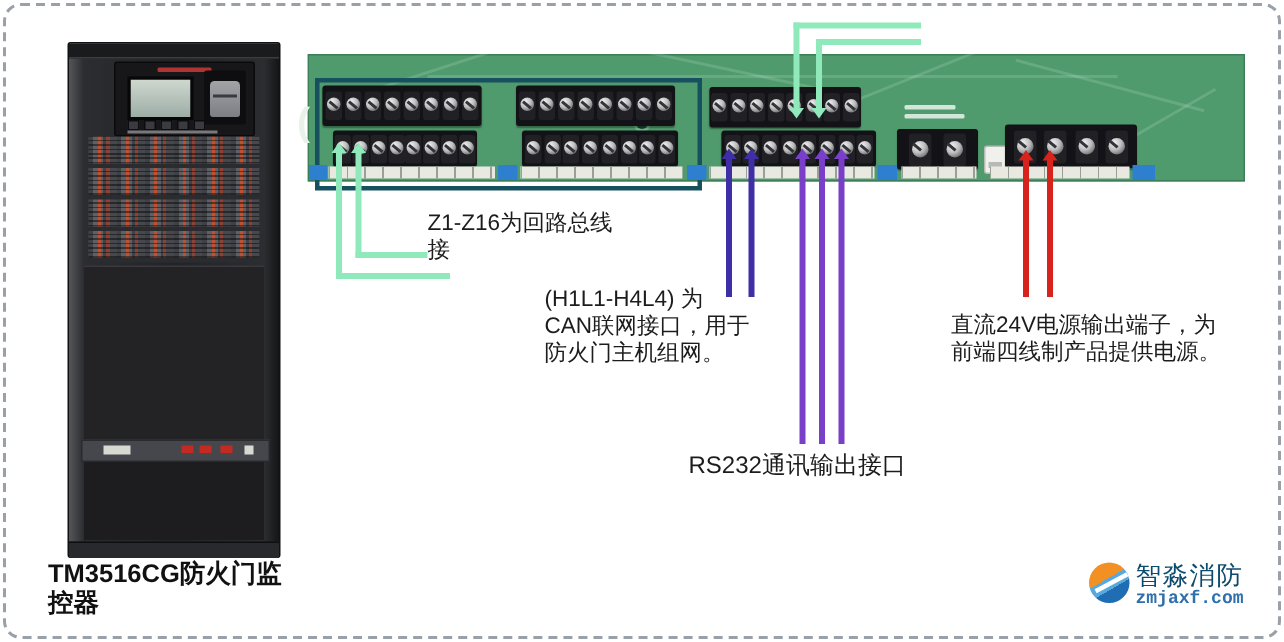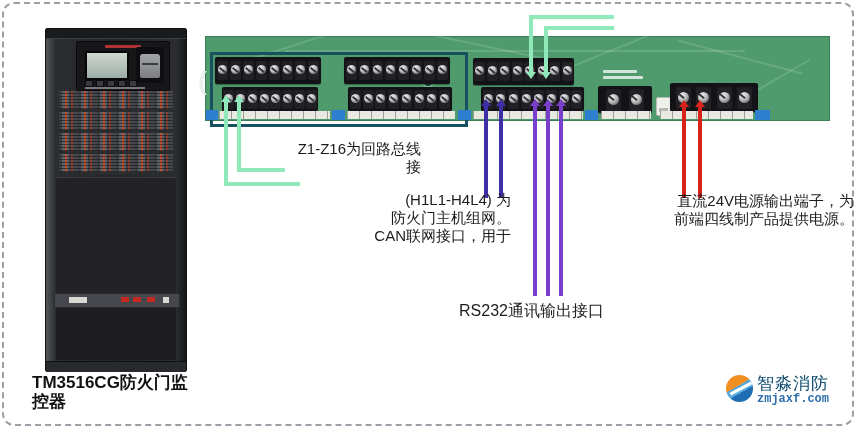--- a/index.html
+++ b/index.html
@@ -62,21 +62,21 @@
 
   
   .wire{position:absolute;background:currentColor}
   .au{position:absolute;left:-3px;top:-6px;width:0;height:0;
       border-left:5px solid transparent;border-right:5px solid transparent;border-bottom:7px solid currentColor}
   .ad{position:absolute;left:-3px;bottom:-6px;width:0;height:0;
       border-left:5px solid transparent;border-right:5px solid transparent;border-top:7px solid currentColor}
 
   
   .note{position:absolute;font-size:15px;line-height:18px;color:#1c1c1c}
-  .note.center{text-align:right}
+  .note.center{text-align:left}
   .single{white-space:nowrap;font-size:16px}
 
   
   .logo{position:absolute;left:726px;top:375px;display:flex;align-items:flex-start;gap:4px}
   .logo-icon{position:relative;width:27px;height:27px;border-radius:50%;overflow:hidden;
              background:linear-gradient(150deg,#f29023 0 42%,#56a8dd 42% 62%,#1f6db3 62%)}
   .logo-icon::after{content:"";position:absolute;left:3px;top:12px;width:24px;height:3px;background:#fff;transform:rotate(-28deg)}
   .logo-text{display:flex;flex-direction:column}
   .logo-brand{font-size:17px;font-weight:400;color:#0c4a6e;line-height:18px;letter-spacing:1px}
   .logo-site{font-size:12px;font-weight:700;color:#2f6fad;font-family:Liberation Mono, monospace;line-height:12px}
@@ -266,25 +266,25 @@
   <div class="wire" style="left:698px;top:106px;width:4px;height:92px;color:#d8231d">
       <span class="au"></span>
     </div>
 
   <div class="note center" style="left:285px;top:140px;width:136px">
     <div>Z1-Z16为回路总线</div>
     <div>接</div>
   </div>
   <div class="note center" style="left:363px;top:191px;width:148px">
     <div>(H1L1-H4L4) 为</div>
+    <div>CAN联网接口，用于</div>
     <div>防火门主机组网。</div>
-    <div>CAN联网接口，用于</div>
   </div>
   <div class="note single" style="left:459px;top:302px">RS232通讯输出接口</div>
-  <div class="note center" style="left:634px;top:192px;width:220px">
+  <div class="note center" style="left:634px;top:208px;width:220px">
     <div>直流24V电源输出端子，为</div>
     <div>前端四线制产品提供电源。</div>
   </div>
 
   <div class="logo">
     <div class="logo-icon"></div>
     <div class="logo-text">
       <span class="logo-brand">智淼消防</span>
       <span class="logo-site">zmjaxf.com</span>
     </div>

